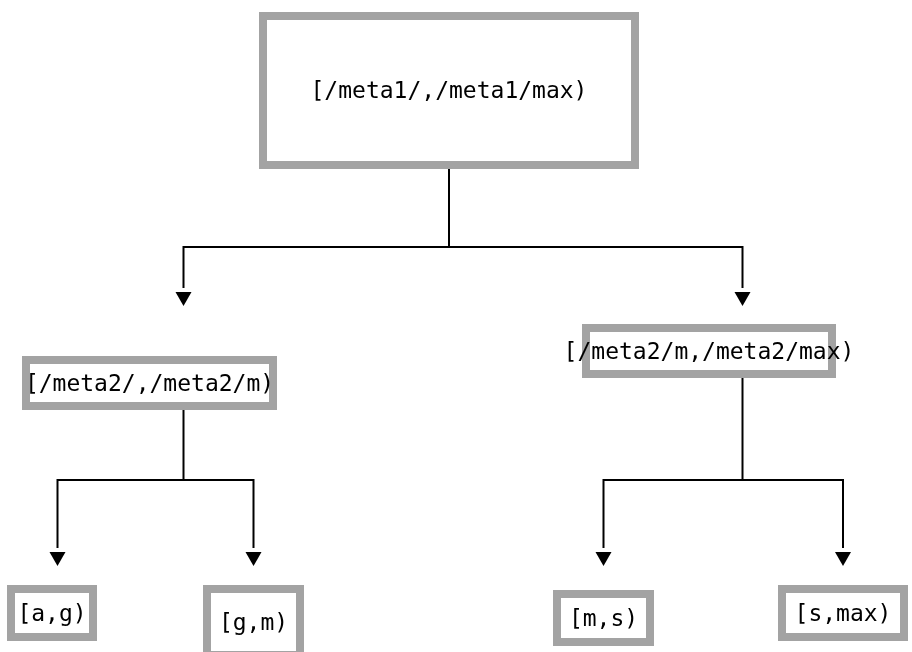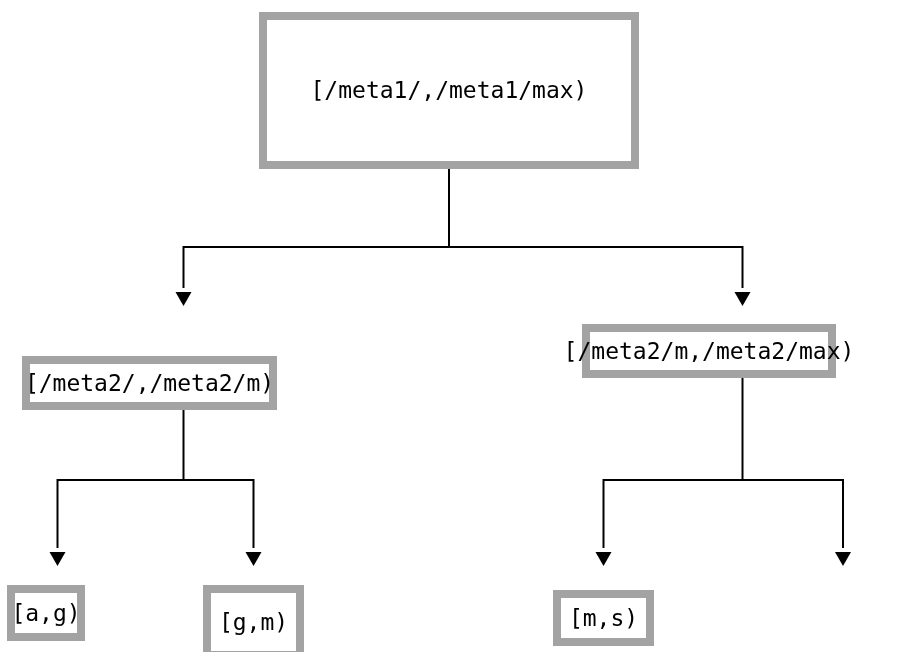--- a/index.html
+++ b/index.html
@@ -33,21 +33,21 @@
     display: flex;
     align-items: center;
     justify-content: center;
     font-size: 23px;
     white-space: nowrap;
     line-height: 1;
   }
   .node-root   { left: 259px; top: 12px;  width: 380px; height: 157px; }
   .node-l2a    { left: 22px;  top: 324px; width: 255px; height: 54px; margin-top: 32px; }
   .node-l2b    { left: 582px; top: 324px; width: 254px; height: 54px; }
-  .node-l3a    { left: 7px;   top: 585px; width: 78px; height: 56px; }
+  .node-l3a    { left: 7px;   top: 585px; width: 90px; height: 56px; }
   .node-l3b    { left: 203px; top: 585px; width: 101px; height: 74px; }
   .node-l3c    { left: 553px; top: 590px; width: 101px; height: 56px; }
   .node-l3d    { left: 778px; top: 585px; width: 130px; height: 56px; }
   .edge {
     fill: none;
     stroke: #000000;
     stroke-width: 2;
   }
   .arrowhead {
     fill: #000000;
@@ -100,14 +100,17 @@
   </div>
 
   <div class="node node-l3b">
     <span>[g,m)</span>
   </div>
 
   <div class="node node-l3c">
     <span>[m,s)</span>
   </div>
 
+  <div class="node node-l3d">
+    <span>[s,max)</span>
+  </div>
 
 </div>
 
 </body></html>

